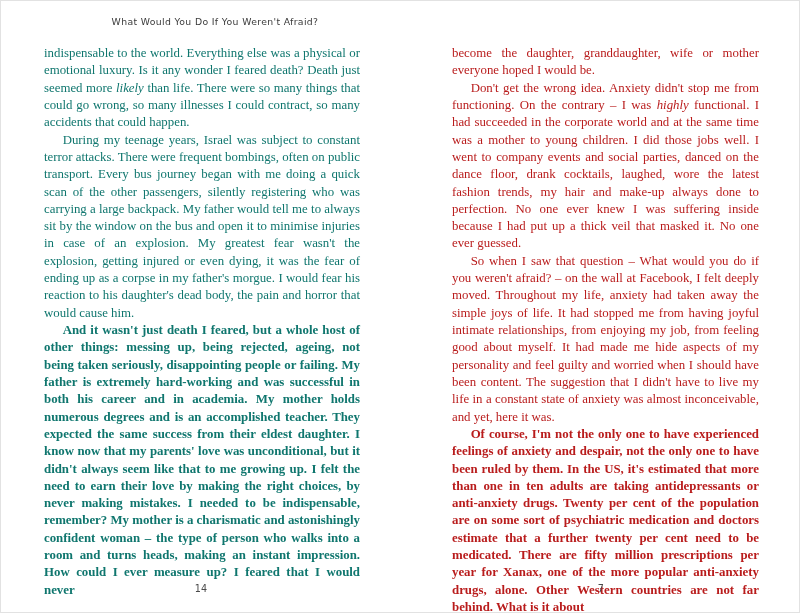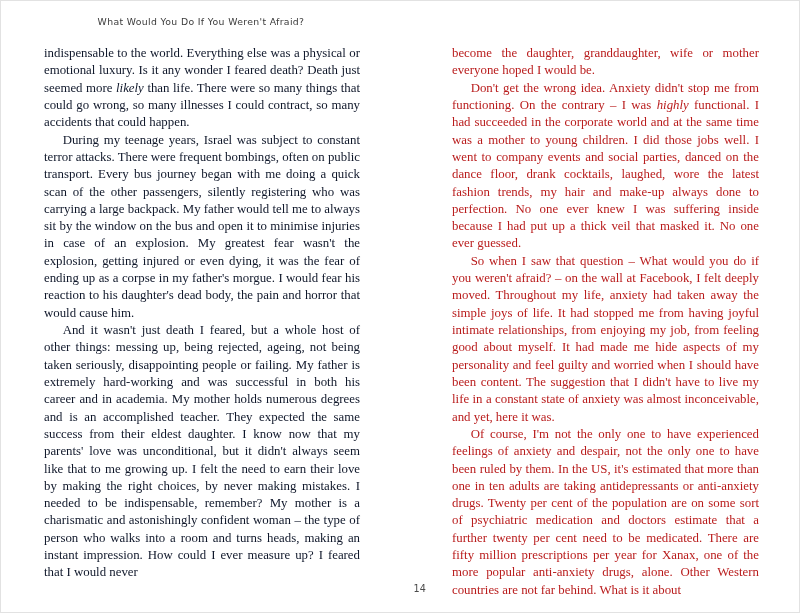--- a/index.html
+++ b/index.html
@@ -37,20 +37,21 @@
     top: 15px;
     left: 0;
     width: 100%;
     text-align: center;
     font-family: "DejaVu Sans", sans-serif;
     font-size: 9.3px;
     letter-spacing: 0.35px;
     color: #3b3b3b;
     font-weight: 400;
     white-space: nowrap;
+    padding-left: 14px;
   }
 
   .text-block {
     position: absolute;
     top: 44px;
     font-family: "Liberation Serif", serif;
     font-size: 12.85px;
     line-height: 17.32px;
     color: #171717;
     text-align: justify;
@@ -62,46 +63,46 @@
 
   .text-block p {
     margin: 0;
     text-indent: 0;
   }
   .text-block p.indented {
     text-indent: 1.45em;
   }
   .text-block p:last-of-type {
     text-align: justify;
+    font-weight: bold;
   }
 
   em { font-style: italic; }
 
   .folio {
     position: absolute;
     bottom: 20px;
     left: 0;
     width: 100%;
-    text-align: right;
+    text-align: center;
     font-family: "DejaVu Sans", sans-serif;
     font-size: 9.6px;
     color: #4a4a4a;
     letter-spacing: 0.2px;
-    margin-left: 25px;
   }
 </style>
 </head>
 <body>
 
 <div class="book-spread" style="background: rgb(255, 255, 255); border-color: rgb(226, 226, 226);">
 
   <div class="page page-left">
     <div class="running-head">What Would You Do If You Weren't Afraid?</div>
 
-    <div class="text-block" style="color: #0f172a;">
+    <div class="text-block" style="color: #0f766e;">
         <p class="">indispensable to the world. Everything else was a physical or emotional luxury. Is it any wonder I feared death? Death just seemed more <em>likely</em> than life. There were so many things that could go wrong, so many illnesses I could contract, so many accidents that could happen.</p>
         <p class="indented">During my teenage years, Israel was subject to constant terror attacks. There were frequent bombings, often on public transport. Every bus journey began with me doing a quick scan of the other passengers, silently registering who was carrying a large backpack. My father would tell me to always sit by the window on the bus and open it to minimise injuries in case of an explosion. My greatest fear wasn't the explosion, getting injured or even dying, it was the fear of ending up as a corpse in my father's morgue. I would fear his reaction to his daughter's dead body, the pain and horror that would cause him.</p>
         <p class="indented">And it wasn't just death I feared, but a whole host of other things: messing up, being rejected, ageing, not being taken seriously, disappointing people or failing. My father is extremely hard-working and was successful in both his career and in academia. My mother holds numerous degrees and is an accomplished teacher. They expected the same success from their eldest daughter. I know now that my parents' love was unconditional, but it didn't always seem like that to me growing up. I felt the need to earn their love by making the right choices, by never making mistakes. I needed to be indispensable, remember? My mother is a charismatic and astonishingly confident woman – the type of person who walks into a room and turns heads, making an instant impression. How could I ever measure up? I feared that I would never</p>
       </div>
 
     <div class="folio">14</div>
   </div>
 
   <div class="page page-right">
 

